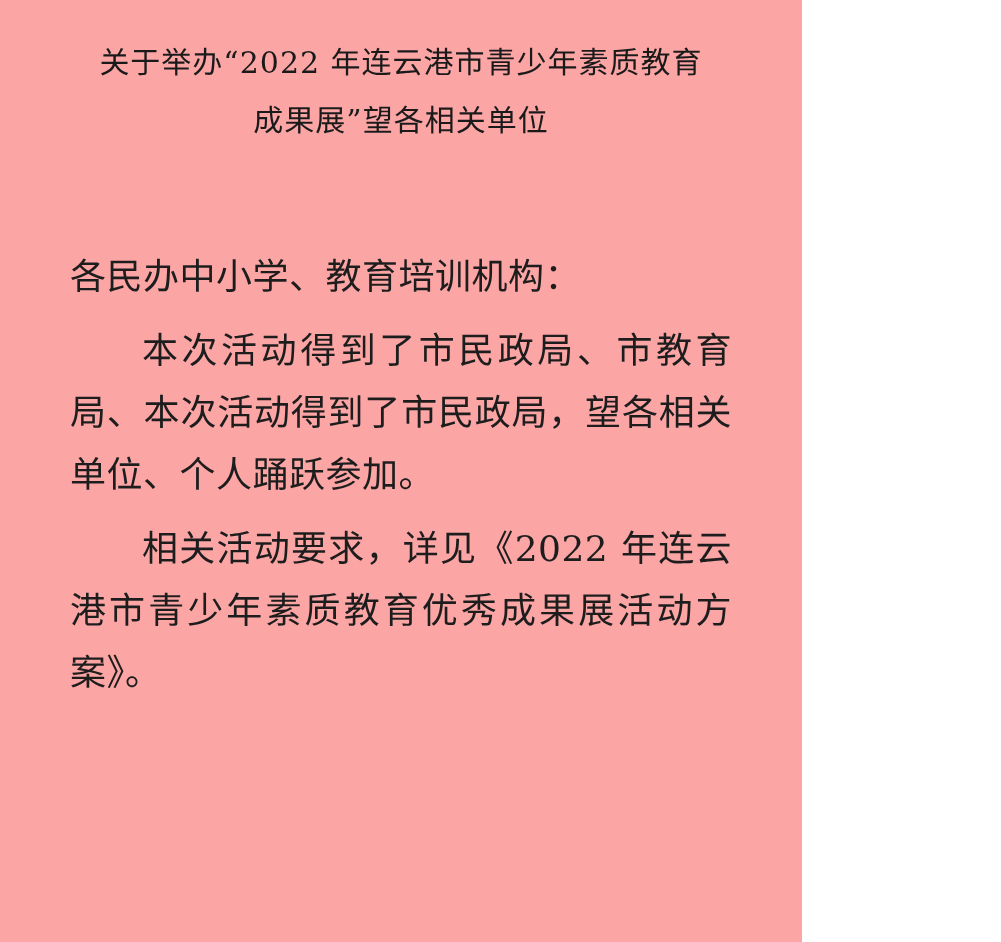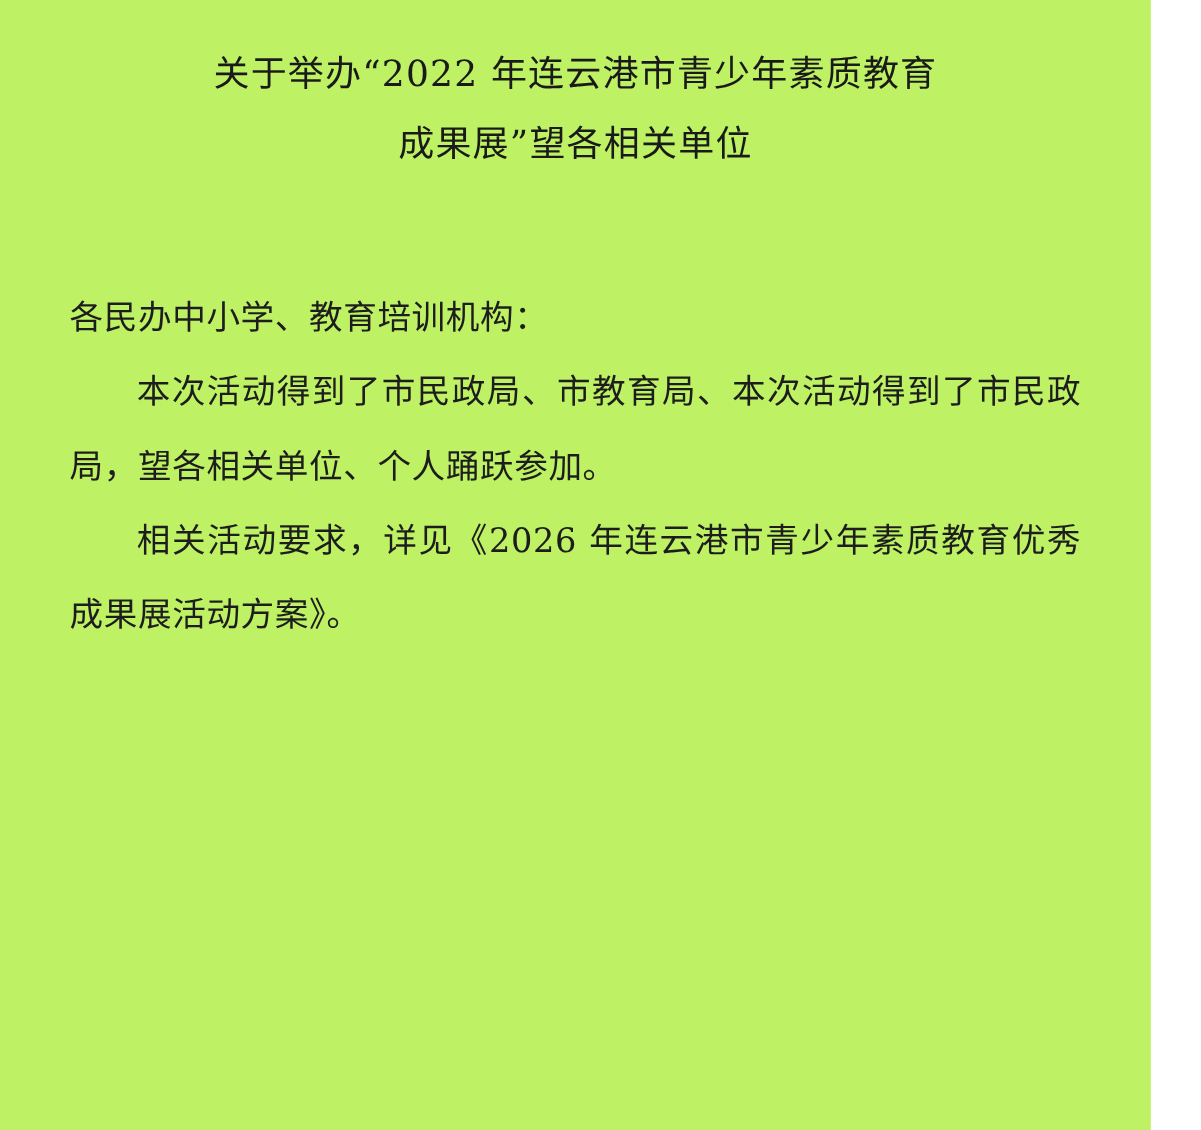--- a/index.html
+++ b/index.html
@@ -8,25 +8,25 @@
     background: #ffffff;
   }
   body {
     width: 1001px;
     height: 942px;
     overflow: hidden;
     font-family: "DejaVu Serif", "Liberation Serif", serif;
     color: #1b1b1b;
   }
   .page {
-    width: 959px;
+    width: 802px;
     height: 942px;
     box-sizing: border-box;
     padding: 34px 58px 0 58px;
-    background: #bef264;
+    background: #fca5a5;
     position: relative;
   }
   .doc-title {
     text-align: center;
     font-size: 30px;
     line-height: 58px;
     letter-spacing: 1px;
     color: #1a1a1a;
     font-weight: 400;
     margin: 0;
@@ -35,26 +35,26 @@
     display: block;
     white-space: nowrap;
   }
   .title-gap {
     height: 84px;
   }
   .body-block {
     margin-top: 0;
   }
   .para {
-    font-size: 28px;
+    font-size: 36px;
     line-height: 62px;
     letter-spacing: 0.5px;
     text-align: justify;
     text-justify: inter-ideograph;
-    margin: 0;
+    margin: 12px;
     color: #1d1d1d;
   }
   .para.indent {
     text-indent: 2em;
   }
   .para.salutation {
     text-indent: 0;
   }
 </style>
 </head>
@@ -65,16 +65,16 @@
   <h1 class="doc-title">
     <span class="title-line">关于举办“2022 年连云港市青少年素质教育</span>
     <span class="title-line">成果展”望各相关单位</span>
   </h1>
 
   <div class="title-gap"></div>
 
   <div class="body-block">
     <p class="para salutation">各民办中小学、教育培训机构：</p>
     <p class="para indent">本次活动得到了市民政局、市教育局、本次活动得到了市民政局，望各相关单位、个人踊跃参加。</p>
-    <p class="para indent">相关活动要求，详见《2026 年连云港市青少年素质教育优秀成果展活动方案》。</p>
+    <p class="para indent">相关活动要求，详见《2022 年连云港市青少年素质教育优秀成果展活动方案》。</p>
   </div>
 
 </div>
 
 </body></html>

